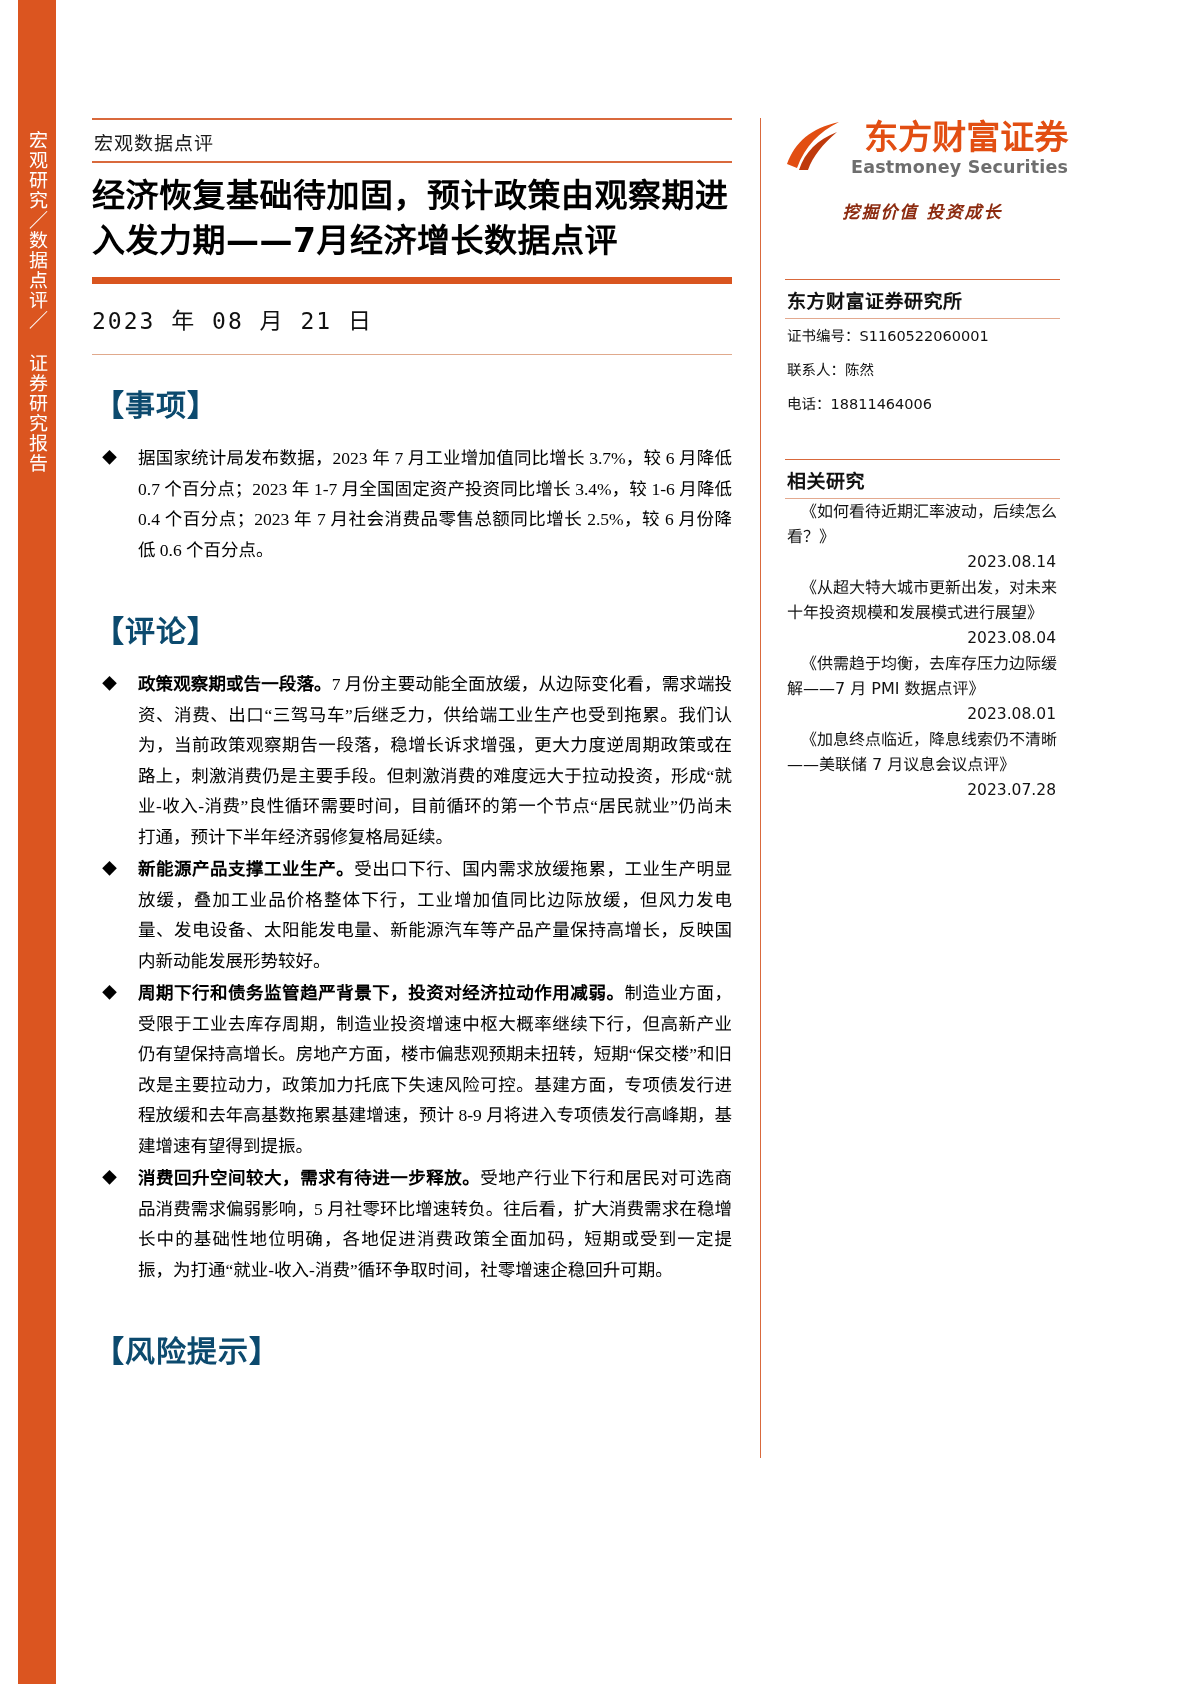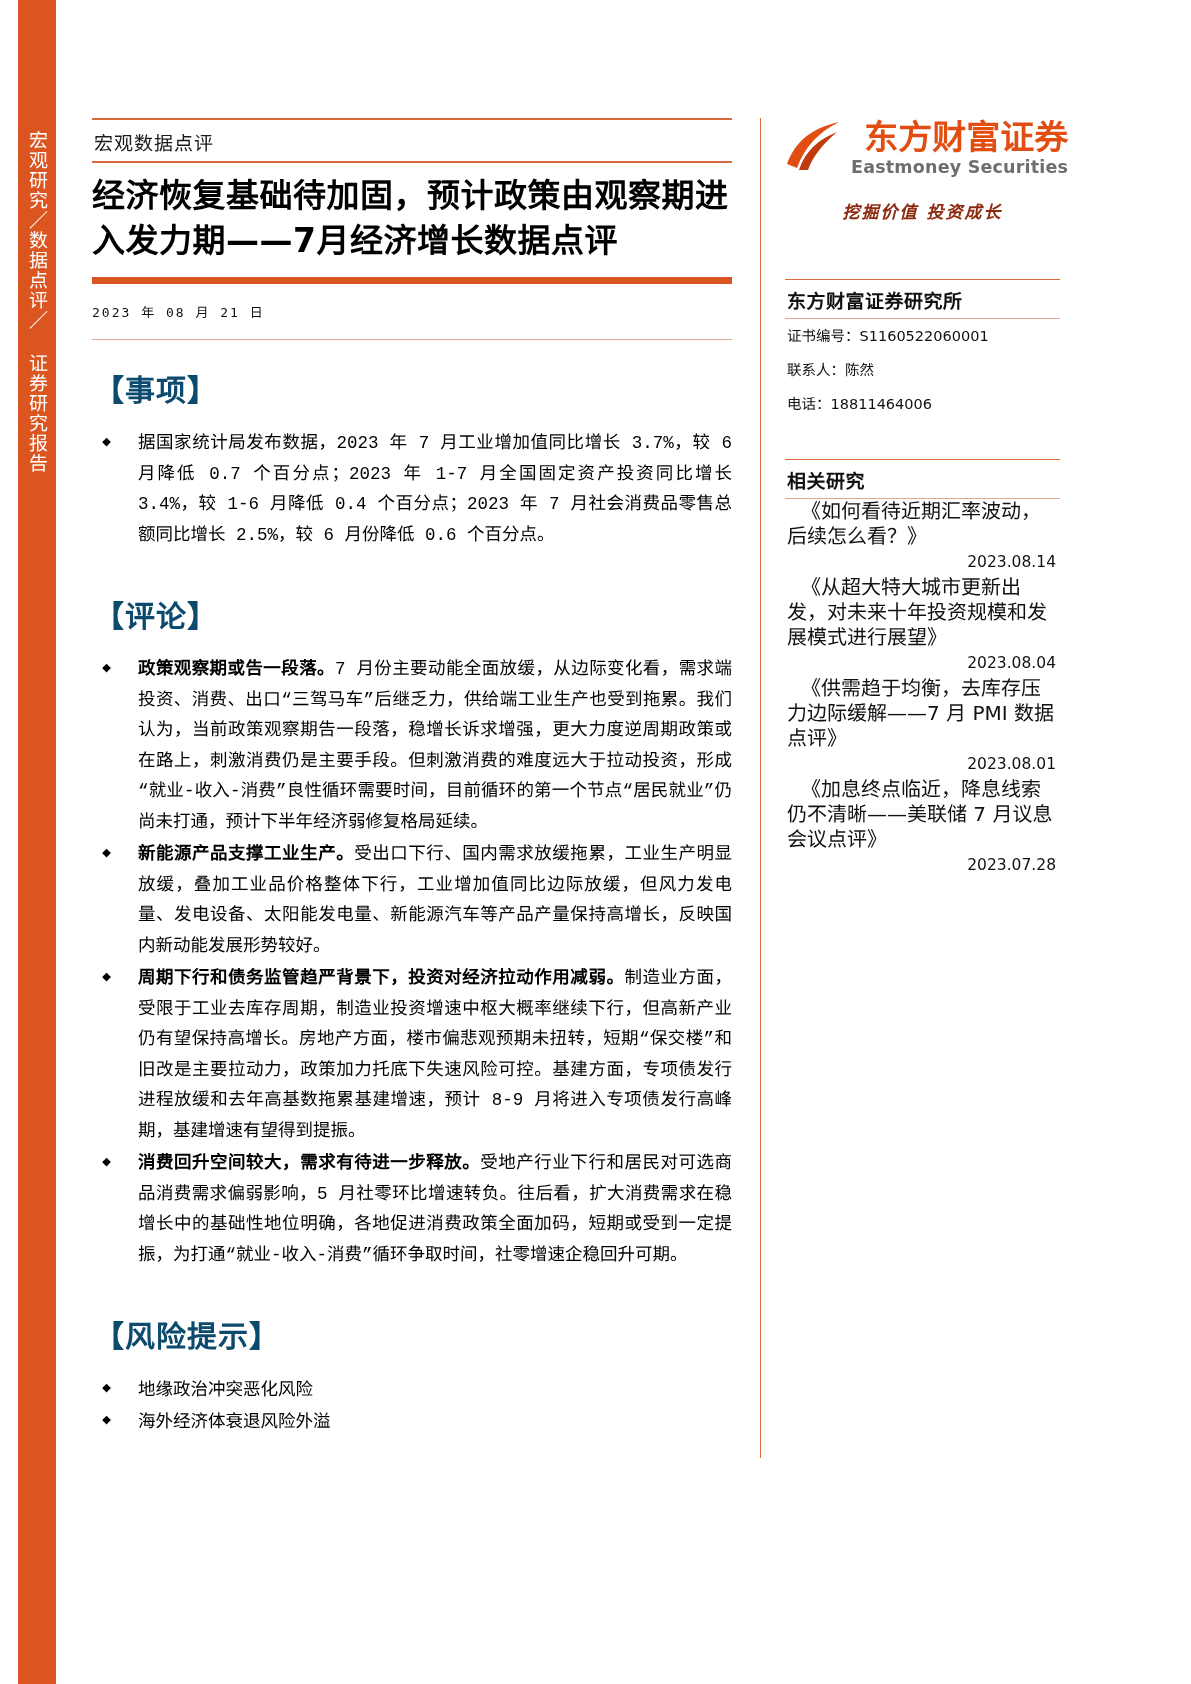--- a/index.html
+++ b/index.html
@@ -80,21 +80,21 @@
     letter-spacing: 0.5px;
     color: #000000;
     margin: 0 0 14px 0;
   }
   .title-rule-bottom {
     border-top: 7px solid #D9551F;
     margin-bottom: 18px;
   }
   .doc-date {
     font-family: "DejaVu Sans Mono", monospace;
-    font-size: 13px;
+    font-size: 23px;
     letter-spacing: 2px;
     color: #111;
     padding-bottom: 18px;
   }
   .date-rule {
     border-top: 1px solid #E0A98C;
     margin-bottom: 26px;
   }
 
   .section-head {
@@ -108,21 +108,21 @@
 
   ul.bullets {
     list-style: none;
     margin: 0;
     padding: 0;
   }
   ul.bullets > li {
     position: relative;
     padding-left: 46px;
     margin-bottom: 2px;
-    font-family: Liberation Mono, monospace;
+    font-family: Liberation Serif, serif;
     font-size: 17.5px;
     line-height: 30.5px;
     text-align: justify;
     text-justify: inter-ideograph;
     color: #000;
   }
   ul.bullets > li::before {
     content: "\25C6";
     position: absolute;
     left: 10px;
@@ -206,21 +206,21 @@
     font-family: "DejaVu Sans", sans-serif;
     font-size: 14.5px;
     color: #111;
     padding: 7px 0 7px 2px;
     line-height: 20px;
   }
 
   .rblock2 { margin-top: 38px; }
   .rel-item {
     font-family: "DejaVu Sans", sans-serif;
-    font-size: 20px;
+    font-size: 16px;
     line-height: 25px;
     color: #111;
     text-indent: 14px;
     padding-left: 2px;
   }
   .rel-date {
     font-family: "DejaVu Sans", sans-serif;
     font-size: 15.5px;
     line-height: 26px;
     color: #111;
@@ -262,24 +262,20 @@
     <ul class="bullets">
       <li><b>政策观察期或告一段落。</b><span>7 月份主要动能全面放缓，从边际变化看，需求端投资、消费、出口“三驾马车”后继乏力，供给端工业生产也受到拖累。我们认为，当前政策观察期告一段落，稳增长诉求增强，更大力度逆周期政策或在路上，刺激消费仍是主要手段。但刺激消费的难度远大于拉动投资，形成“就业-收入-消费”良性循环需要时间，目前循环的第一个节点“居民就业”仍尚未打通，预计下半年经济弱修复格局延续。</span></li>
       <li><b>新能源产品支撑工业生产。</b><span>受出口下行、国内需求放缓拖累，工业生产明显放缓，叠加工业品价格整体下行，工业增加值同比边际放缓，但风力发电量、发电设备、太阳能发电量、新能源汽车等产品产量保持高增长，反映国内新动能发展形势较好。</span></li>
       <li><b>周期下行和债务监管趋严背景下，投资对经济拉动作用减弱。</b><span>制造业方面，受限于工业去库存周期，制造业投资增速中枢大概率继续下行，但高新产业仍有望保持高增长。房地产方面，楼市偏悲观预期未扭转，短期“保交楼”和旧改是主要拉动力，政策加力托底下失速风险可控。基建方面，专项债发行进程放缓和去年高基数拖累基建增速，预计 8-9 月将进入专项债发行高峰期，基建增速有望得到提振。</span></li>
       <li><b>消费回升空间较大，需求有待进一步释放。</b><span>受地产行业下行和居民对可选商品消费需求偏弱影响，5 月社零环比增速转负。往后看，扩大消费需求在稳增长中的基础性地位明确，各地促进消费政策全面加码，短期或受到一定提振，为打通“就业-收入-消费”循环争取时间，社零增速企稳回升可期。</span></li>
     </ul>
 
     <div class="gap-lg"></div>
 
     <div class="section-head">【风险提示】</div>
-    <ul class="bullets risks">
-      <li>地缘政治冲突恶化风险</li>
-      <li>海外经济体衰退风险外溢</li>
-    </ul>
 
   </div>
 
   <div class="col-divider"></div>
 
   <div class="col-right">
 
     <div class="logo-row">
       <span class="logo-mark">
         <svg width="58" height="52" viewBox="0 0 58 52" xmlns="http://www.w3.org/2000/svg" aria-hidden="true">

